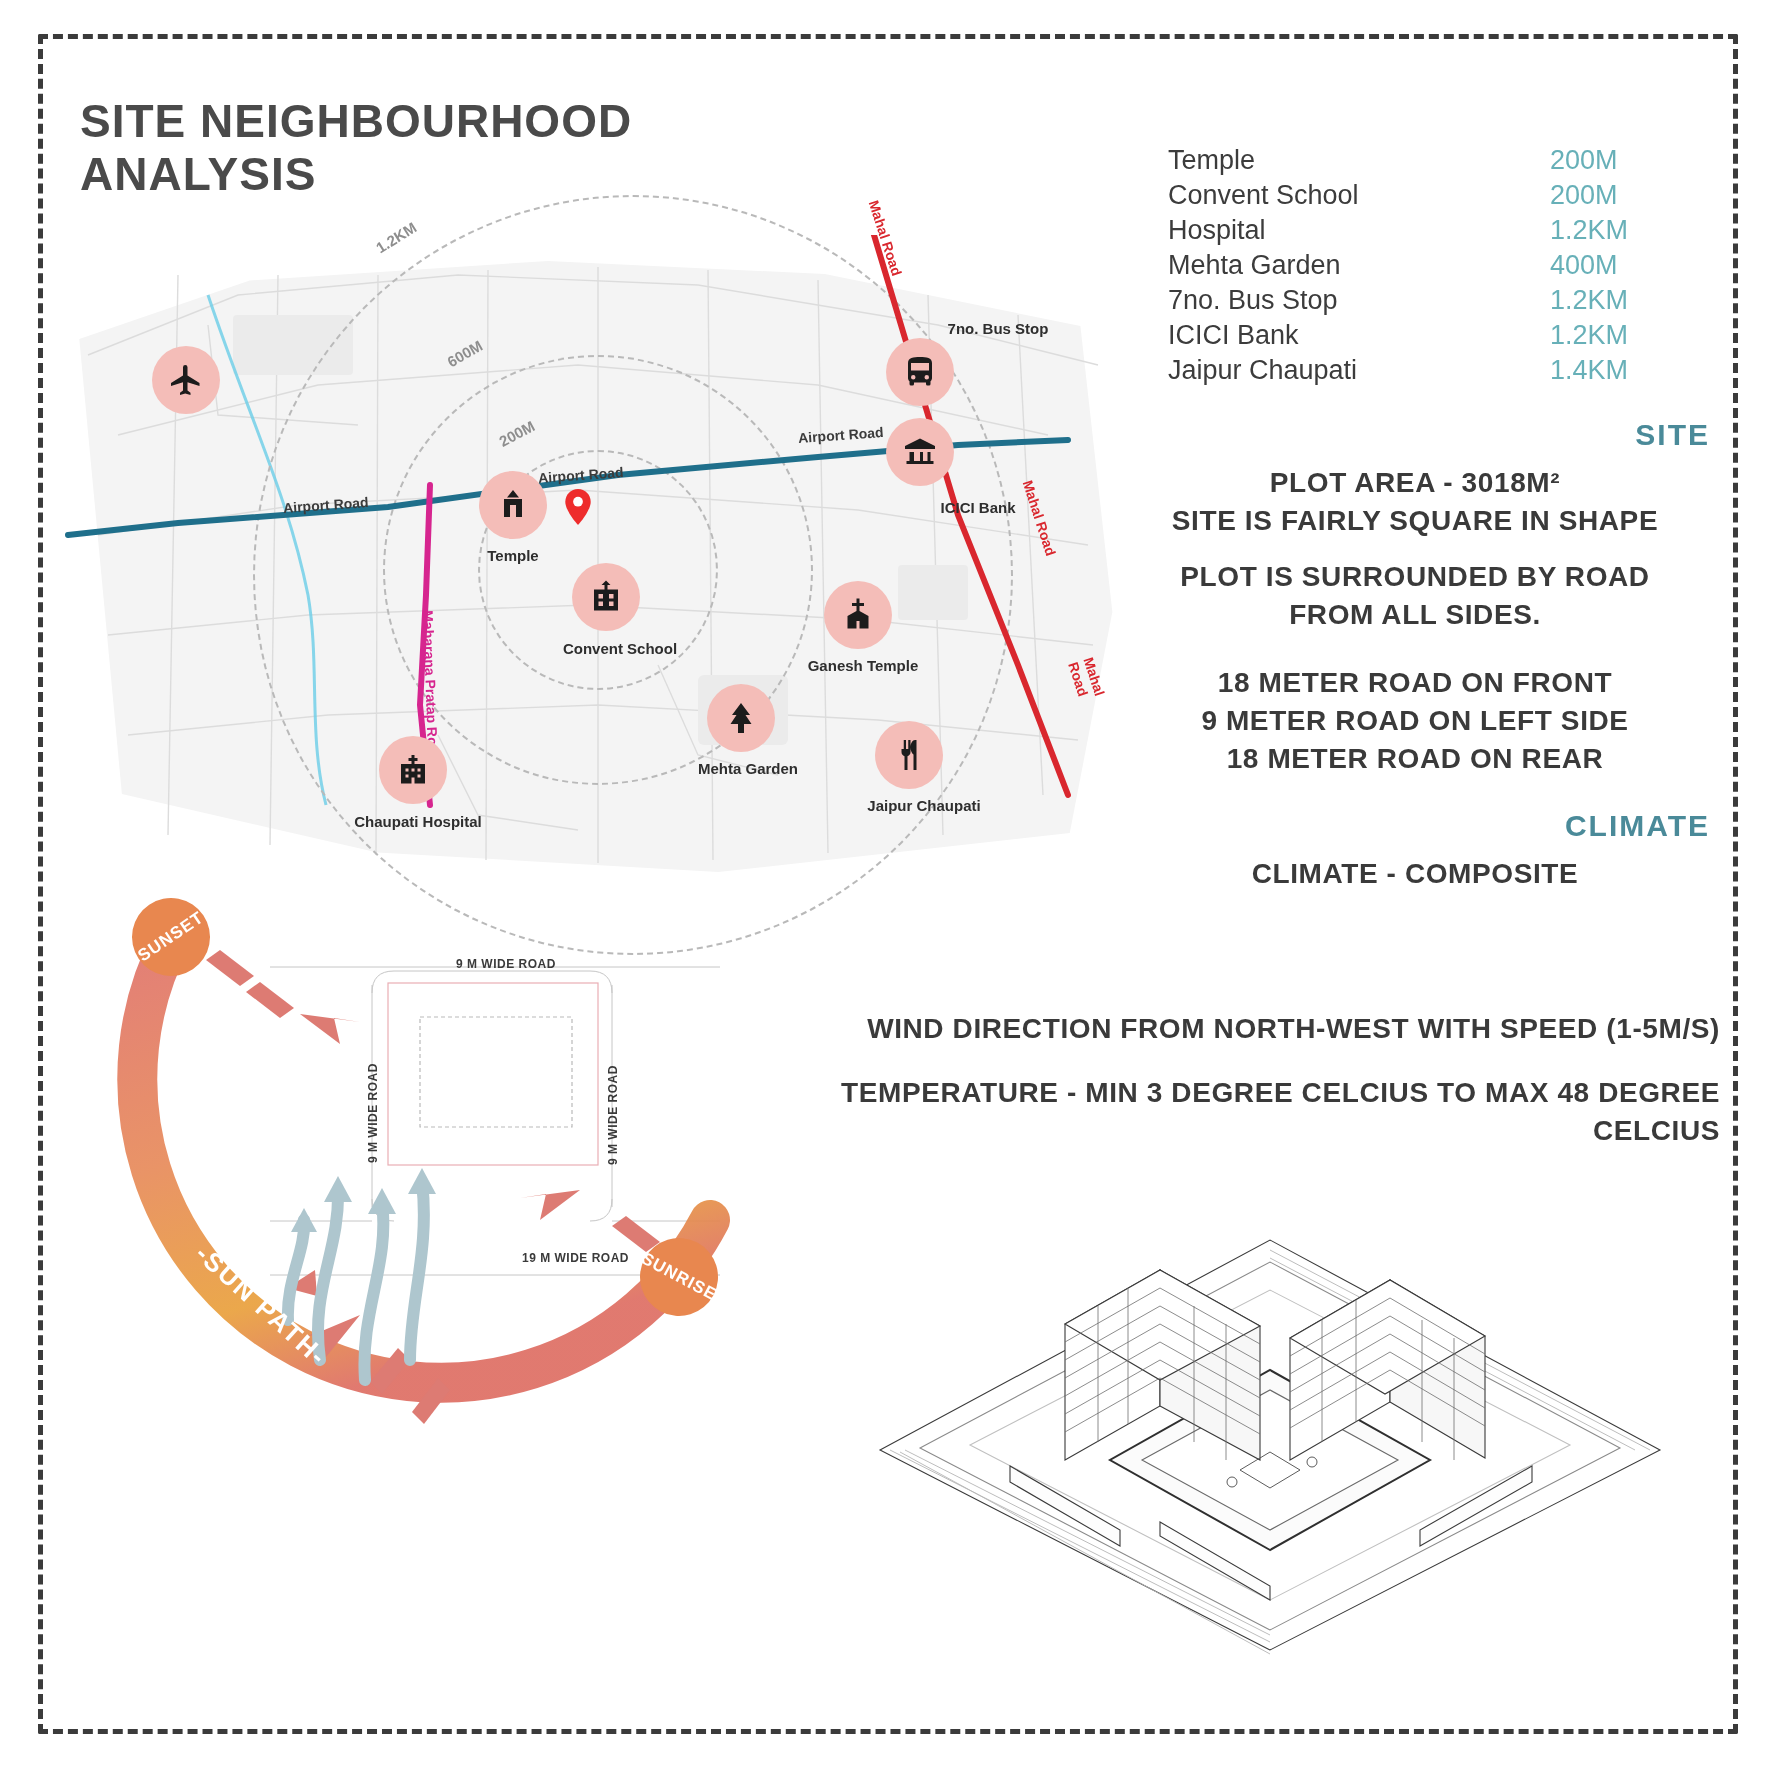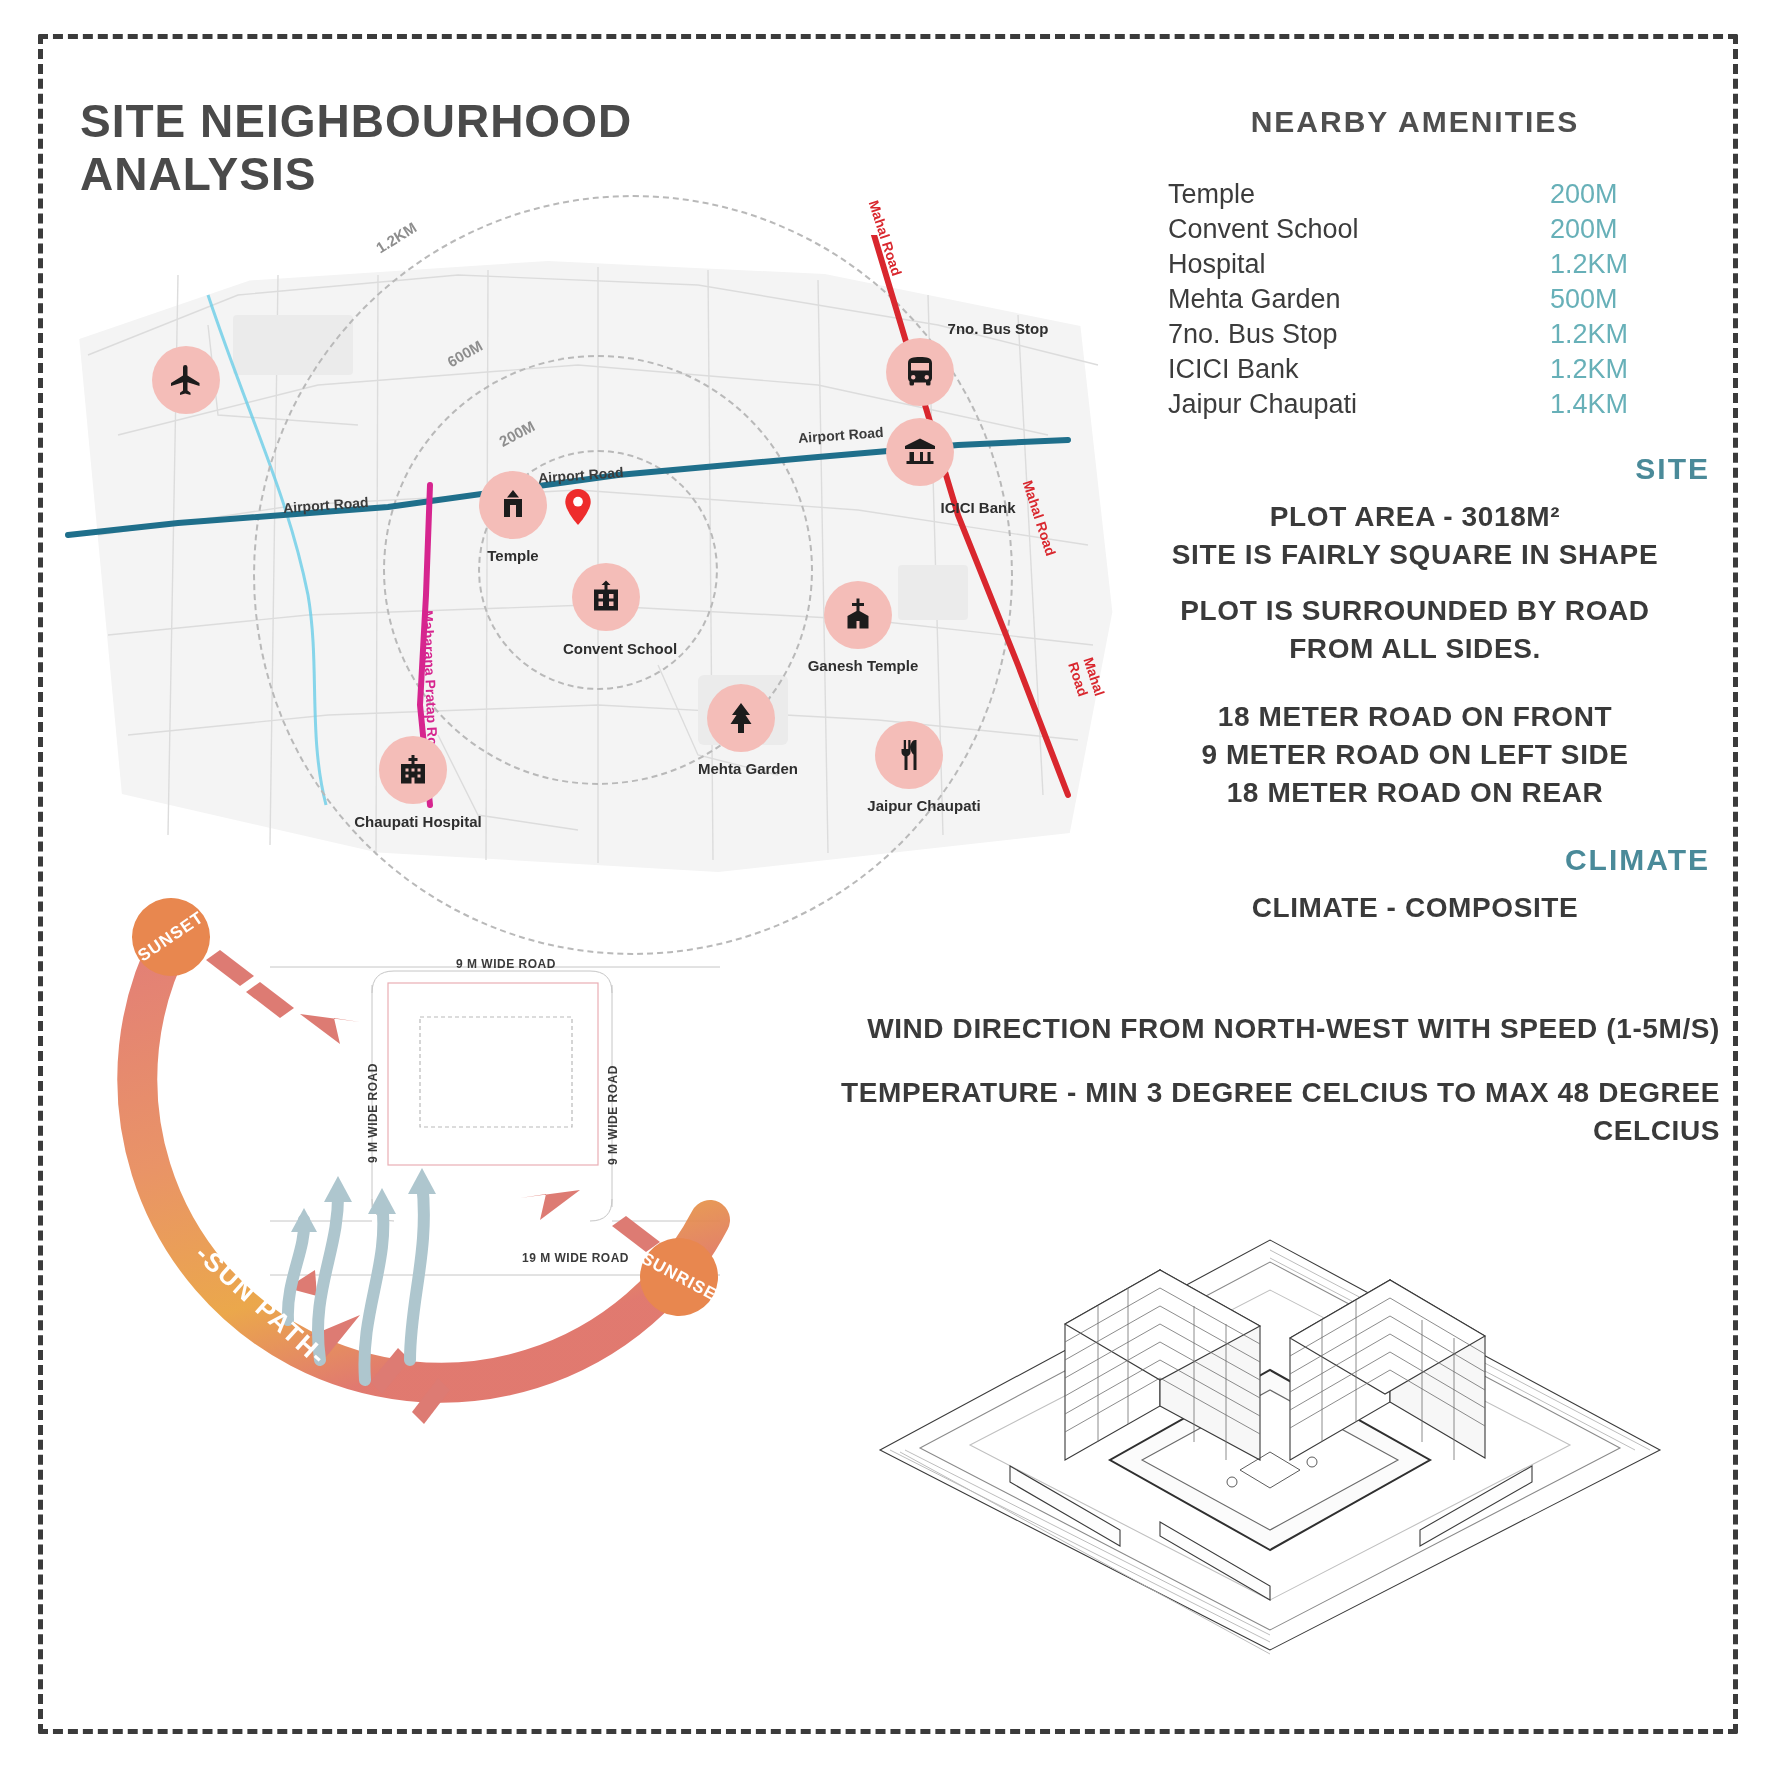--- a/index.html
+++ b/index.html
@@ -300,39 +300,38 @@
 
     <div class="poi" style="left:355px; top:535px;">
       <svg viewBox="0 0 24 24">
           <path d="M4 8v13h7v-4h2v4h7V8zm7-6h2v2h2v2h-2v2h-2V6H9V4h2zM7 11h2v2H7zm4 0h2v2h-2zm4 0h2v2h-2zM7 15h2v2H7zm8 0h2v2h-2z"></path>
         </svg>
     </div>
     <div class="poi-lbl" style="left:360px; top:578px;">Chaupati Hospital</div>
   </div>
 
   <div class="rightcol">
-    <div class="sec-title">NEARBY AMENITIES</div>
 
     <table class="amen-table">
       <tbody>
         <tr>
           <td class="amen-name">Temple</td>
           <td class="amen-dist">200M</td>
         </tr>
         <tr>
           <td class="amen-name">Convent School</td>
           <td class="amen-dist">200M</td>
         </tr>
         <tr>
           <td class="amen-name">Hospital</td>
           <td class="amen-dist">1.2KM</td>
         </tr>
         <tr>
           <td class="amen-name">Mehta Garden</td>
-          <td class="amen-dist">500M</td>
+          <td class="amen-dist">400M</td>
         </tr>
         <tr>
           <td class="amen-name">7no. Bus Stop</td>
           <td class="amen-dist">1.2KM</td>
         </tr>
         <tr>
           <td class="amen-name">ICICI Bank</td>
           <td class="amen-dist">1.2KM</td>
         </tr>
         <tr>

